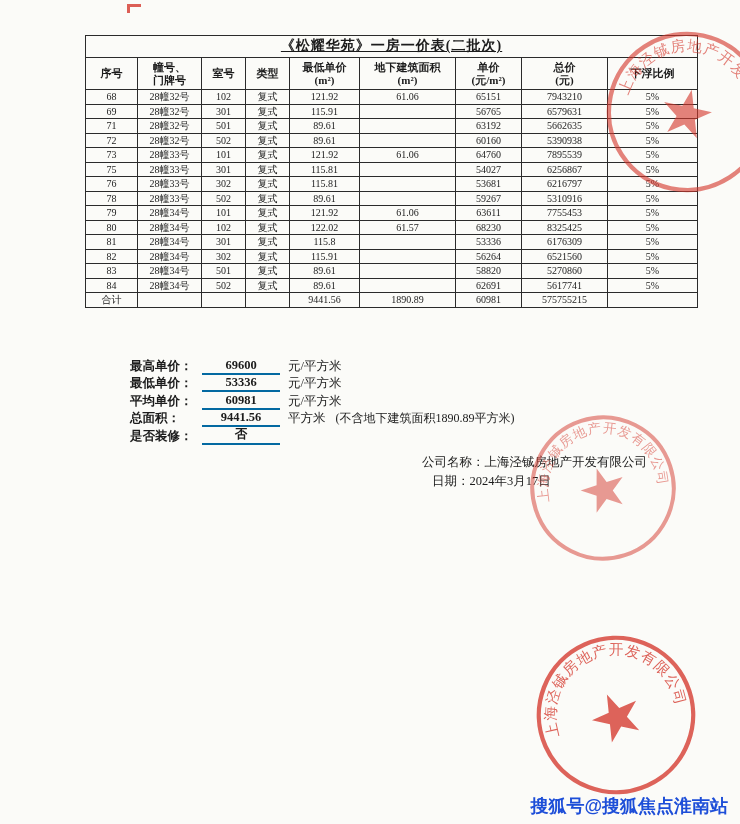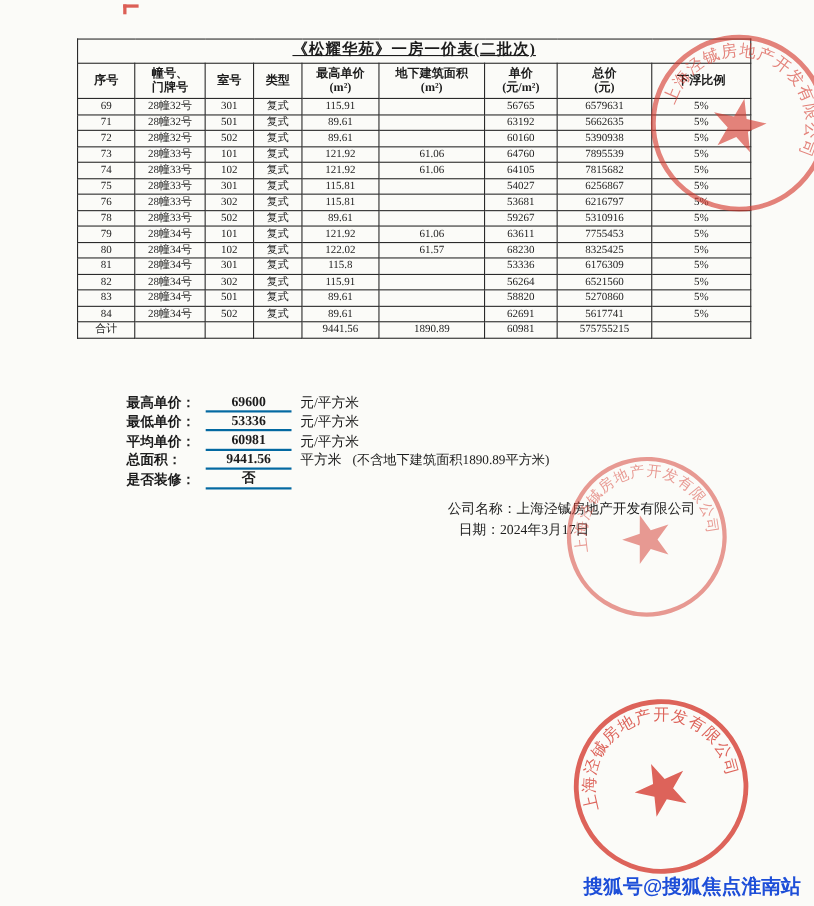--- a/index.html
+++ b/index.html
@@ -4,21 +4,21 @@
 <style>
   * { margin:0; padding:0; box-sizing:border-box; }
   html,body { width:740px; height:824px; }
   body {
     background:#fbfbf8;
     font-family:"Liberation Serif","DejaVu Serif",serif;
     color:#1c1c1c;
     position:relative;
     overflow:hidden;
   }
-  .page { position:absolute; inset:0; background:#fbfbf8; overflow:hidden; }
+  .page { position:absolute; inset:0; background:#fbfbf8; overflow:hidden;margin-left:15px; }
 
   
   .corner-mark {
     position:absolute; left:112px; top:4px; width:14px; height:9px;
     border-top:3px solid #d5392e; border-left:3px solid #d5392e; opacity:.8;
   }
 
   
   table.price-table {
     position:absolute; left:70px; top:35px; width:612px;
@@ -89,33 +89,44 @@
     <thead>
       <tr>
         <th class="title-cell" colspan="9">《松耀华苑》一房一价表(二批次)</th>
       </tr>
       <tr>
         <th class="colhead">序号</th>
         <th class="colhead">幢号、
 门牌号</th>
         <th class="colhead">室号</th>
         <th class="colhead">类型</th>
-        <th class="colhead">最高单价
+        <th class="colhead">最低单价
 (m²)</th>
         <th class="colhead">地下建筑面积
 (m²)</th>
         <th class="colhead">单价
 (元/m²)</th>
         <th class="colhead">总价
 (元)</th>
         <th class="colhead">下浮比例</th>
       </tr>
     </thead>
     <tbody>
         <tr>
+          <td>68</td>
+          <td>28幢32号</td>
+          <td>102</td>
+          <td>复式</td>
+          <td>121.92</td>
+          <td>61.06</td>
+          <td>65151</td>
+          <td>7943210</td>
+          <td>5%</td>
+        </tr>
+        <tr>
           <td>69</td>
           <td>28幢32号</td>
           <td>301</td>
           <td>复式</td>
           <td>115.91</td>
           <td></td>
           <td>56765</td>
           <td>6579631</td>
           <td>5%</td>
         </tr>
@@ -143,31 +154,20 @@
         </tr>
         <tr>
           <td>73</td>
           <td>28幢33号</td>
           <td>101</td>
           <td>复式</td>
           <td>121.92</td>
           <td>61.06</td>
           <td>64760</td>
           <td>7895539</td>
-          <td>5%</td>
-        </tr>
-        <tr>
-          <td>74</td>
-          <td>28幢33号</td>
-          <td>102</td>
-          <td>复式</td>
-          <td>121.92</td>
-          <td>61.06</td>
-          <td>64105</td>
-          <td>7815682</td>
           <td>5%</td>
         </tr>
         <tr>
           <td>75</td>
           <td>28幢33号</td>
           <td>301</td>
           <td>复式</td>
           <td>115.81</td>
           <td></td>
           <td>54027</td>

